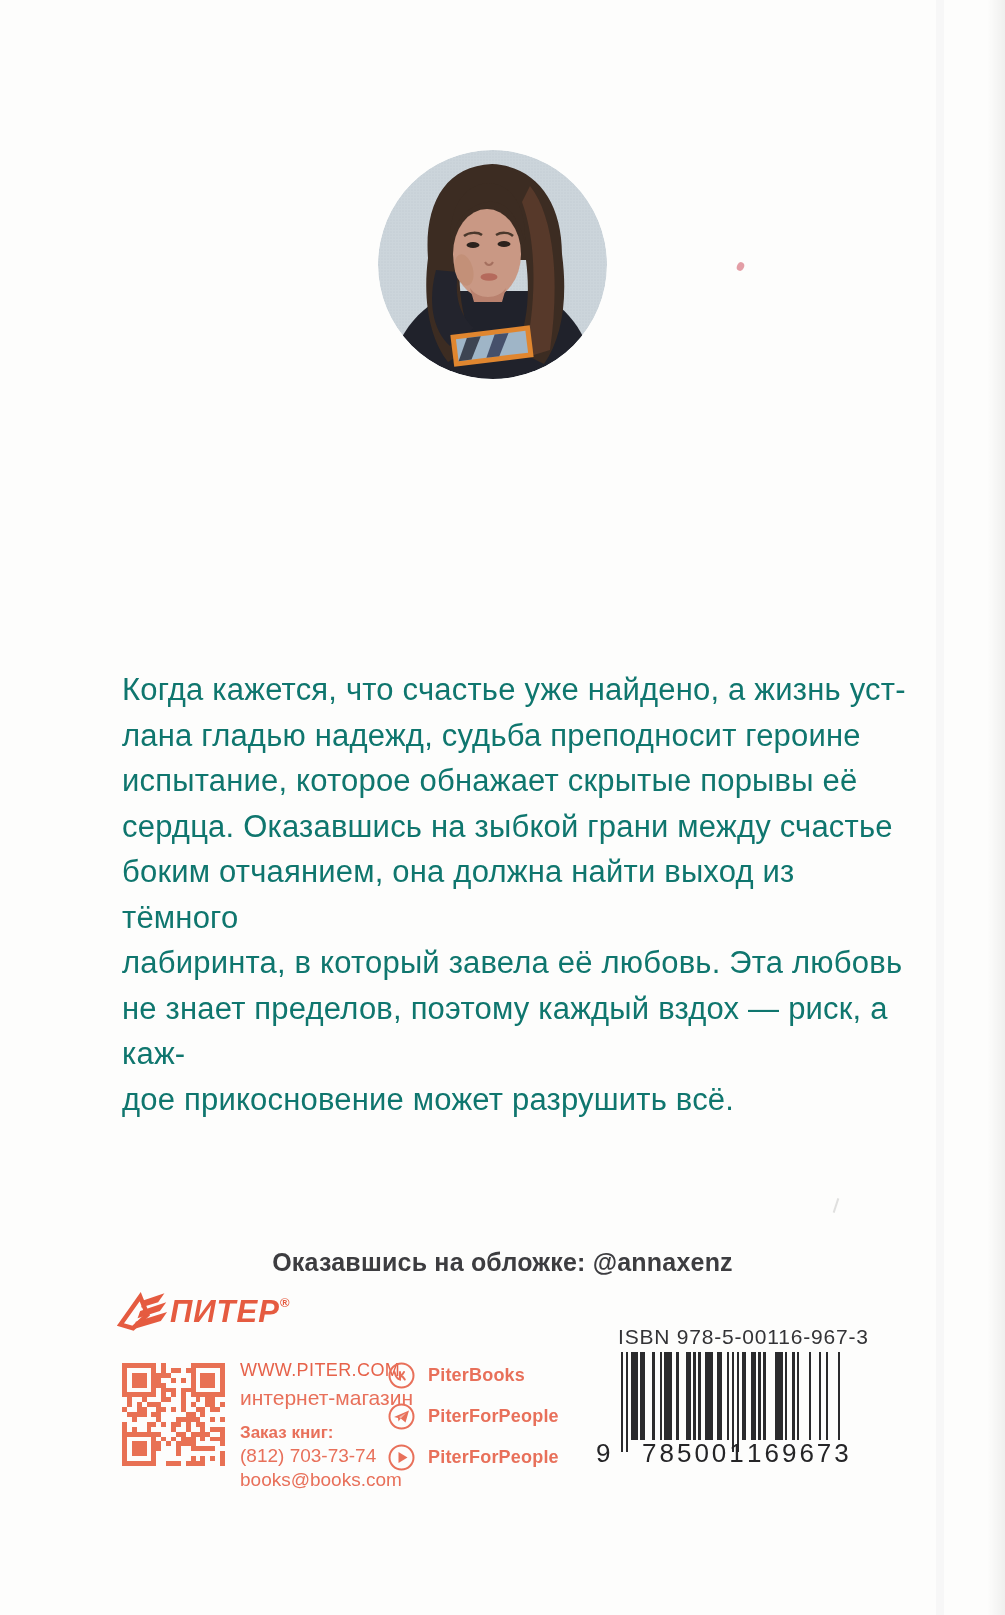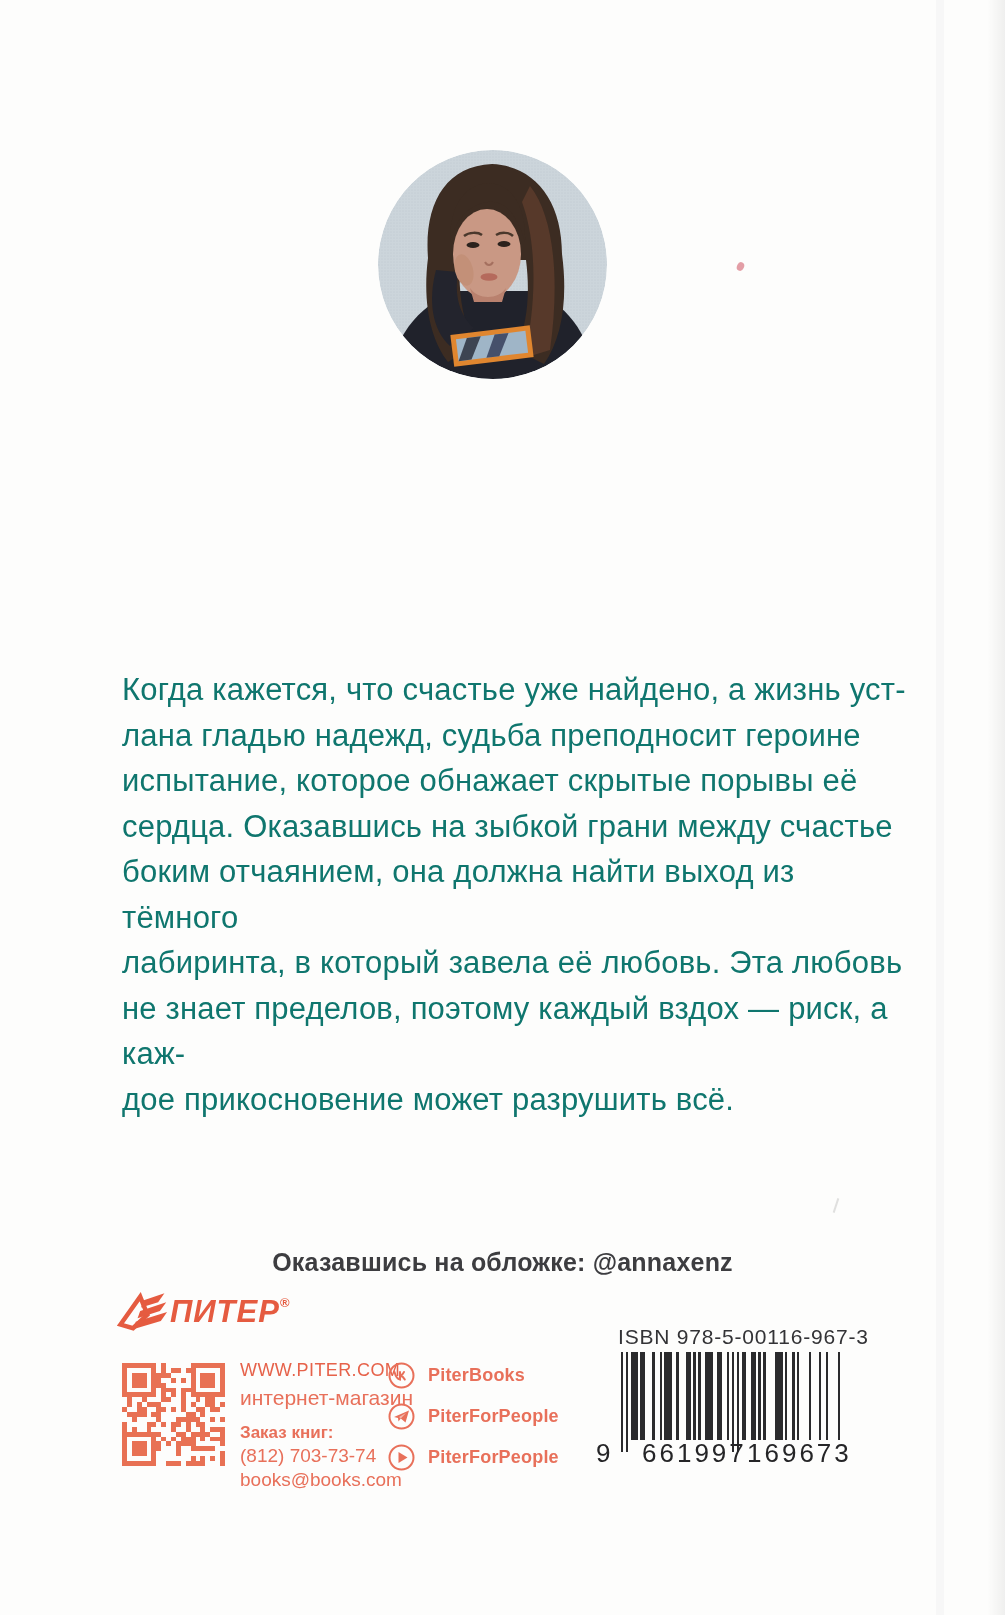--- a/index.html
+++ b/index.html
@@ -444,16 +444,16 @@
       <rect x="66" y="0" width="1" height="88" fill="#2b2b2d"></rect>
       <rect x="68" y="0" width="1" height="88" fill="#2b2b2d"></rect>
       <rect x="71" y="0" width="1" height="88" fill="#2b2b2d"></rect>
       <rect x="73" y="0" width="1" height="88" fill="#2b2b2d"></rect>
       <rect x="78" y="0" width="1" height="88" fill="#2b2b2d"></rect>
       <rect x="82" y="0" width="1" height="88" fill="#2b2b2d"></rect>
       <rect x="85" y="0" width="1" height="88" fill="#2b2b2d"></rect>
       <rect x="90" y="0" width="1" height="88" fill="#2b2b2d"></rect>
     </svg>
   <div class="bc-digit-left">9</div>
-  <div class="bc-group1">661997</div>
+  <div class="bc-group1">785001</div>
   <div class="bc-group2">169673</div>
 
 </div>
 
 </body></html>

